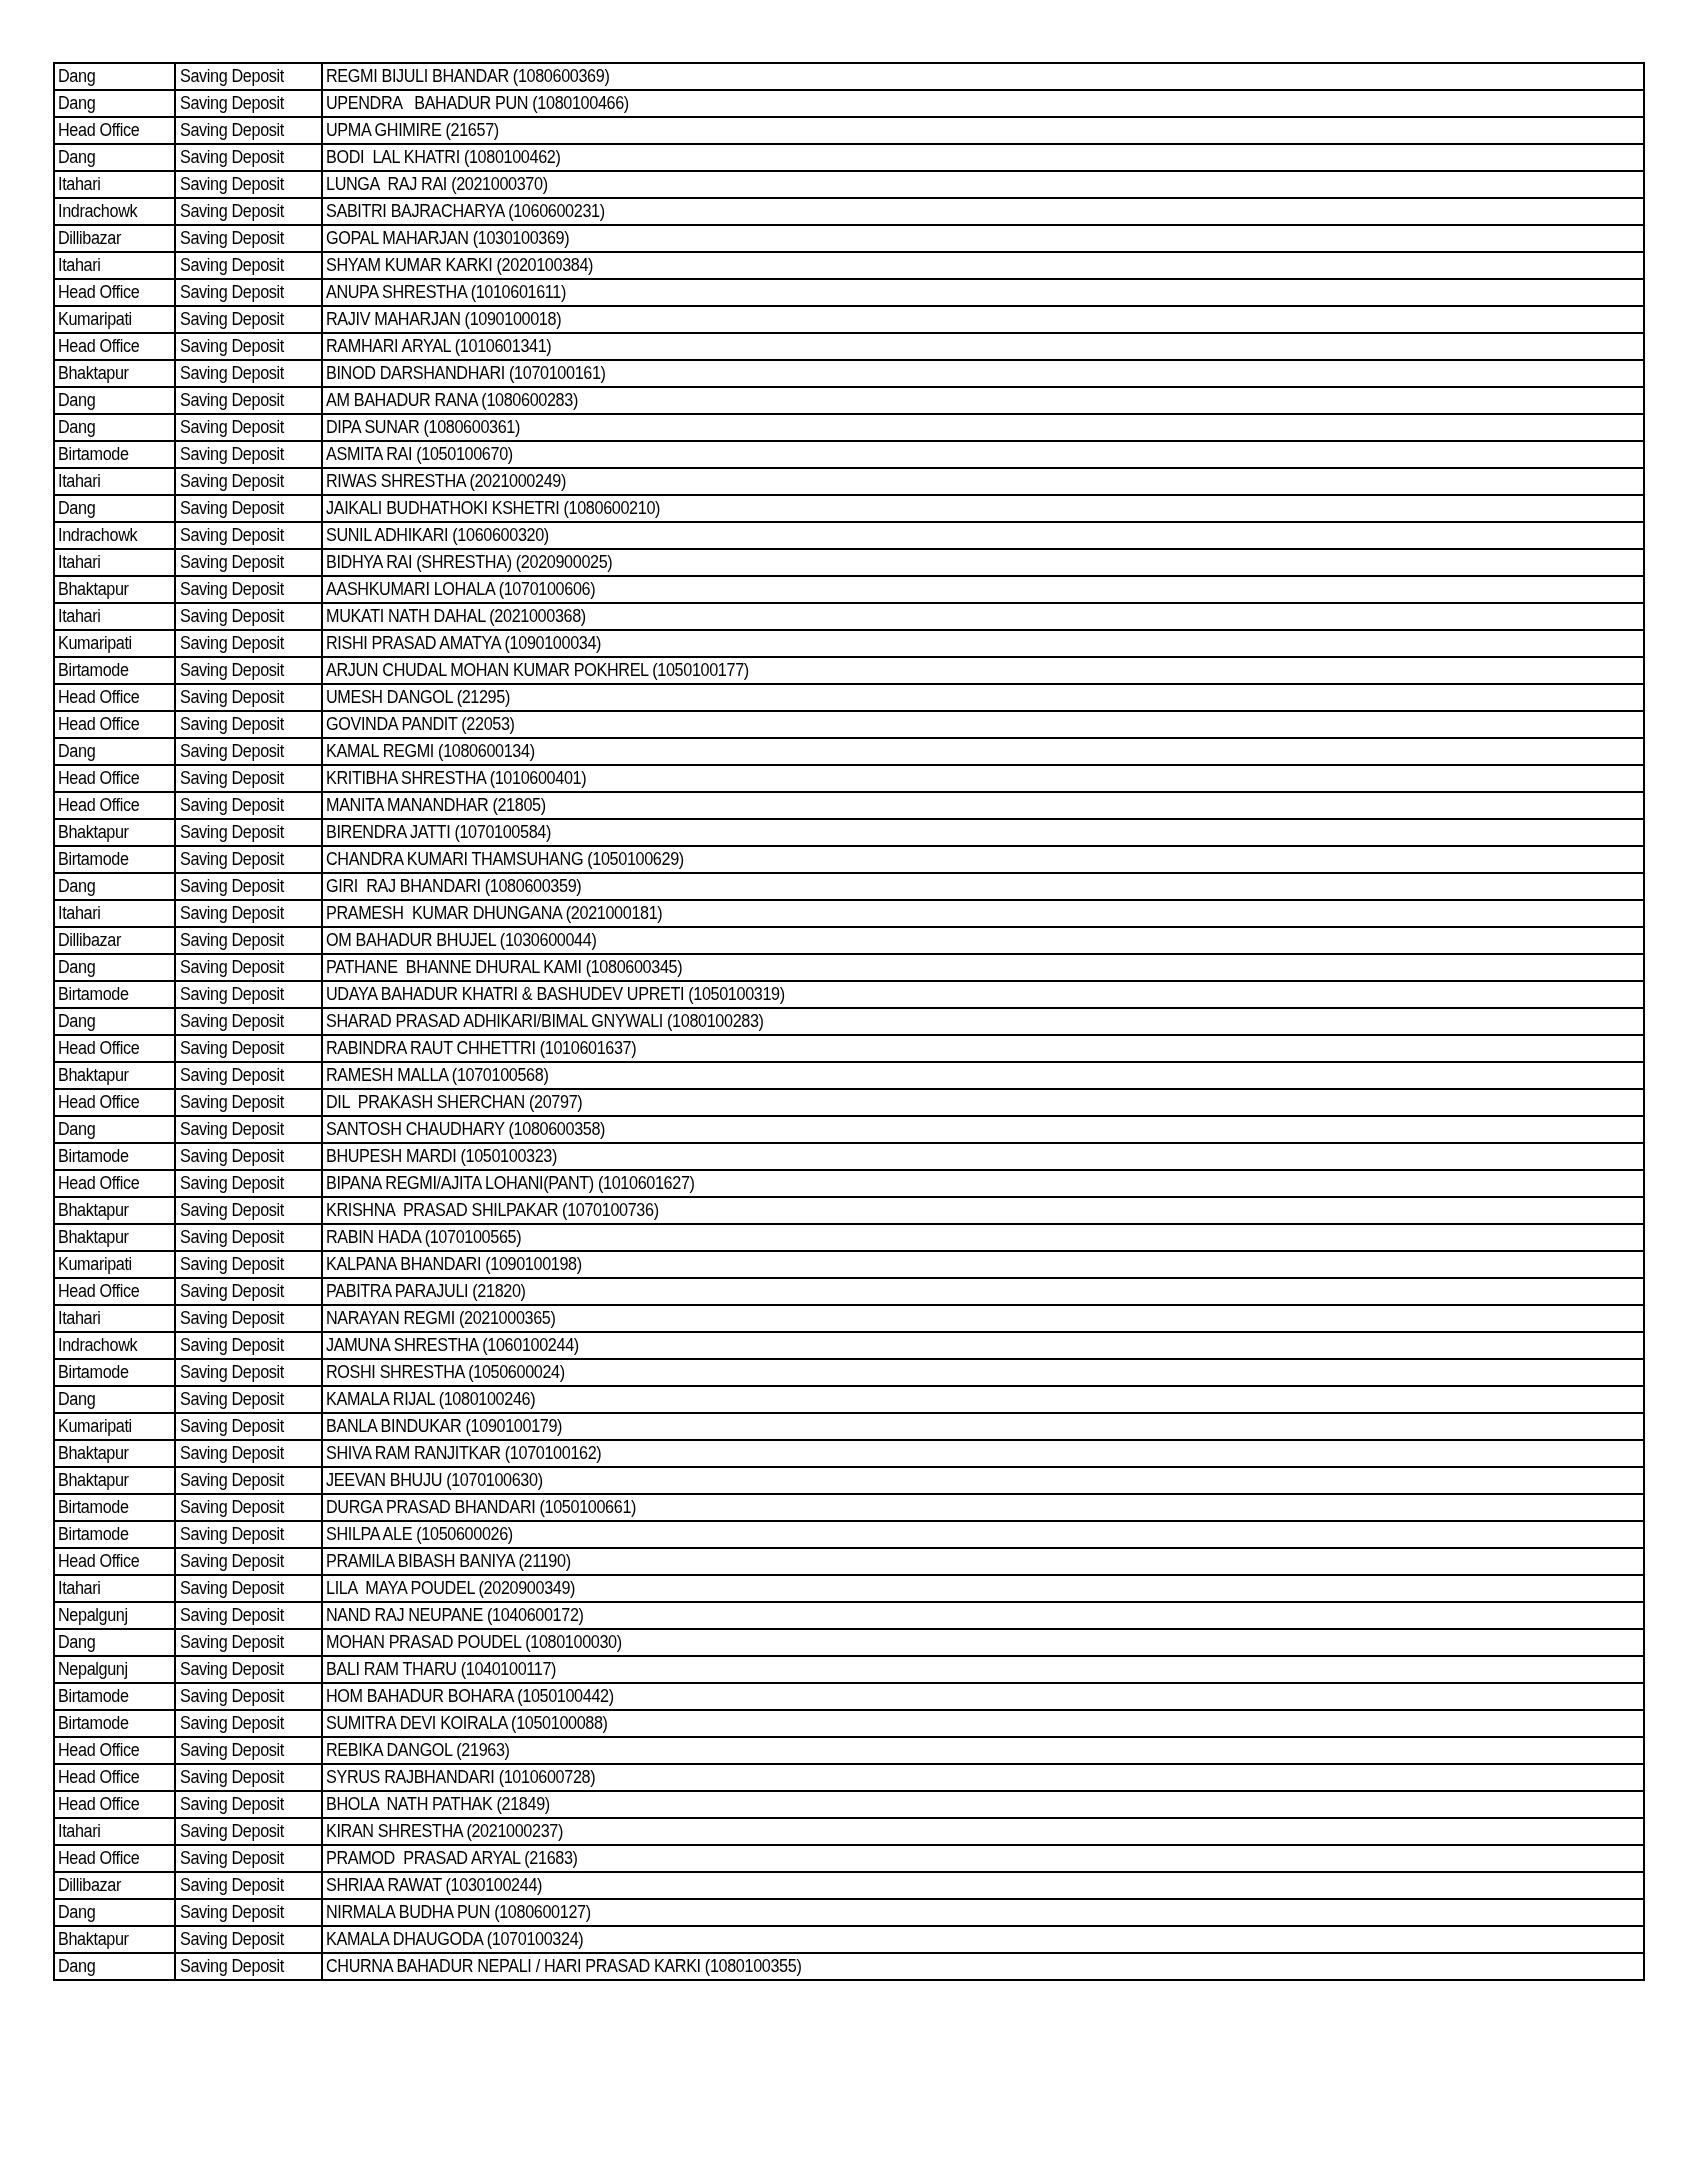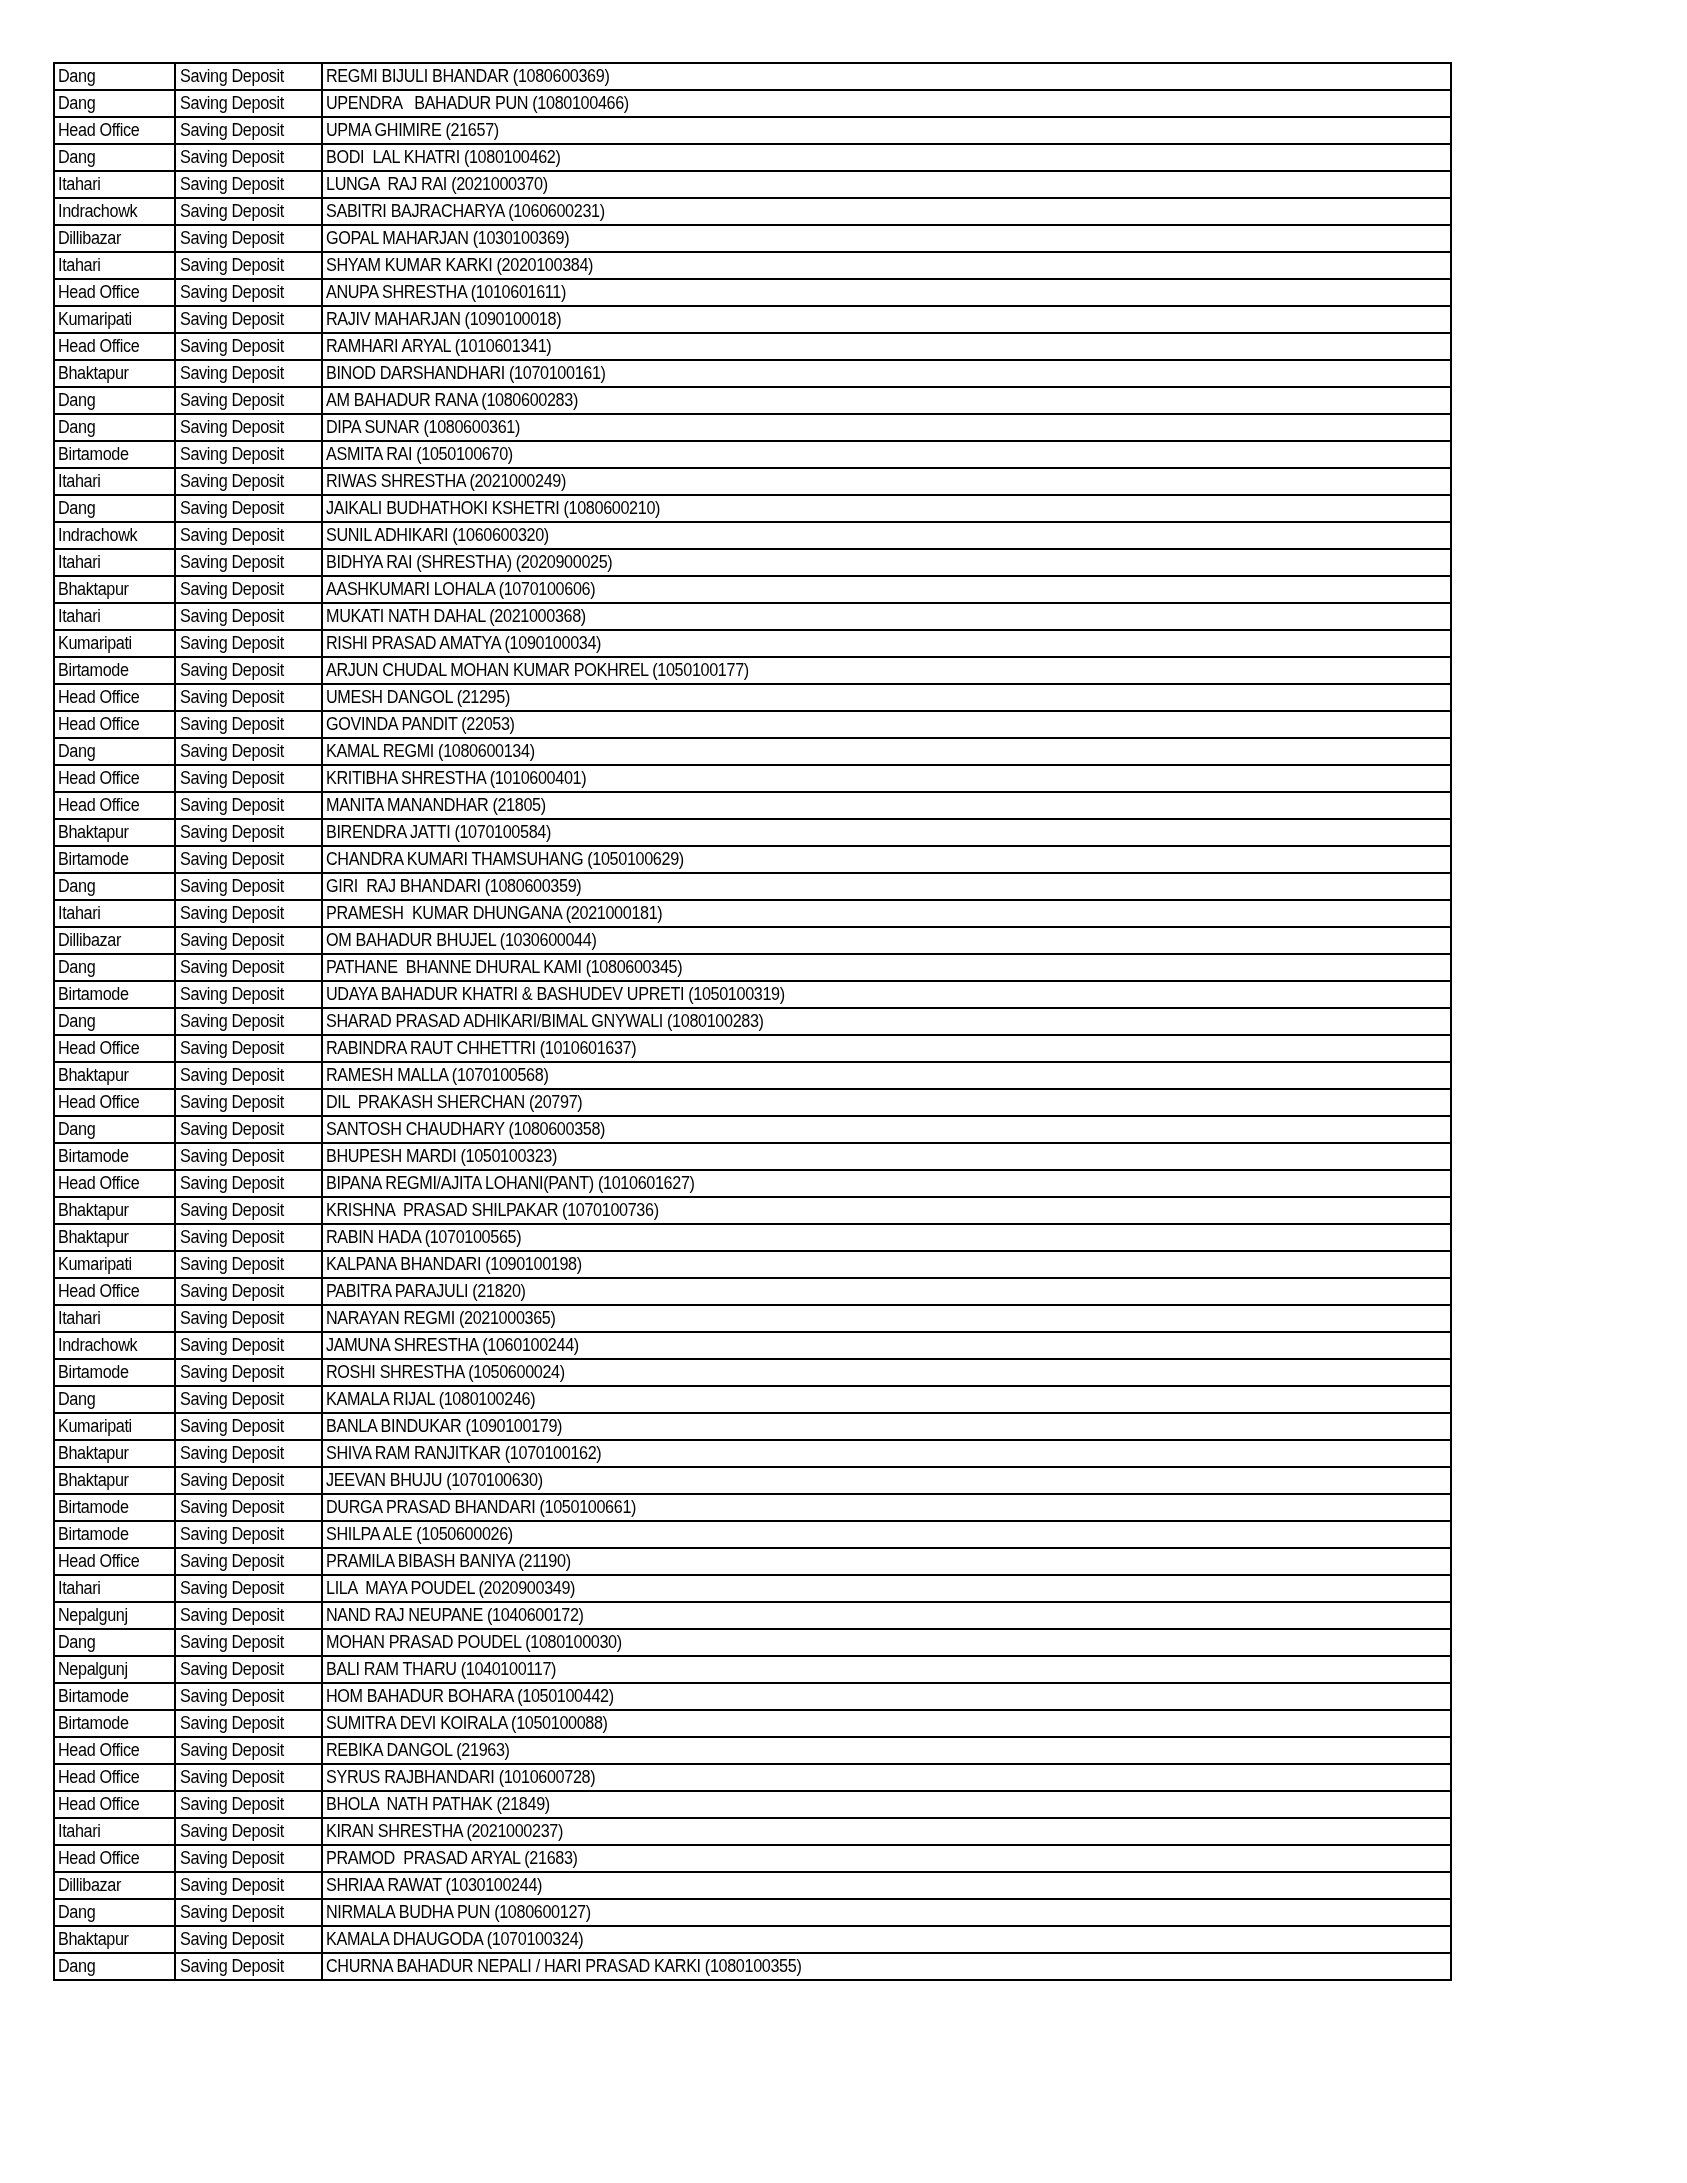--- a/index.html
+++ b/index.html
@@ -1,20 +1,20 @@
 <!DOCTYPE html>
 <html style="font-size:10.6px"><head>
 <meta charset="utf-8">
 <style>
   html, body { margin: 0; padding: 0; background: #ffffff; }
   body { width: 1687px; height: 2183px; position: relative; overflow: hidden; }
   .sheet {
     position: absolute;
     left: 53px; top: 62px;
-    width: 1399px;
+    width: 1592px;
     border: 2.6px solid #000;
     box-sizing: border-box;
   }
   table {
     border-collapse: collapse;
     width: 100%;
     table-layout: fixed;
     font-family: "Liberation Sans", sans-serif;
     font-size: 18px;
     color: #000;

